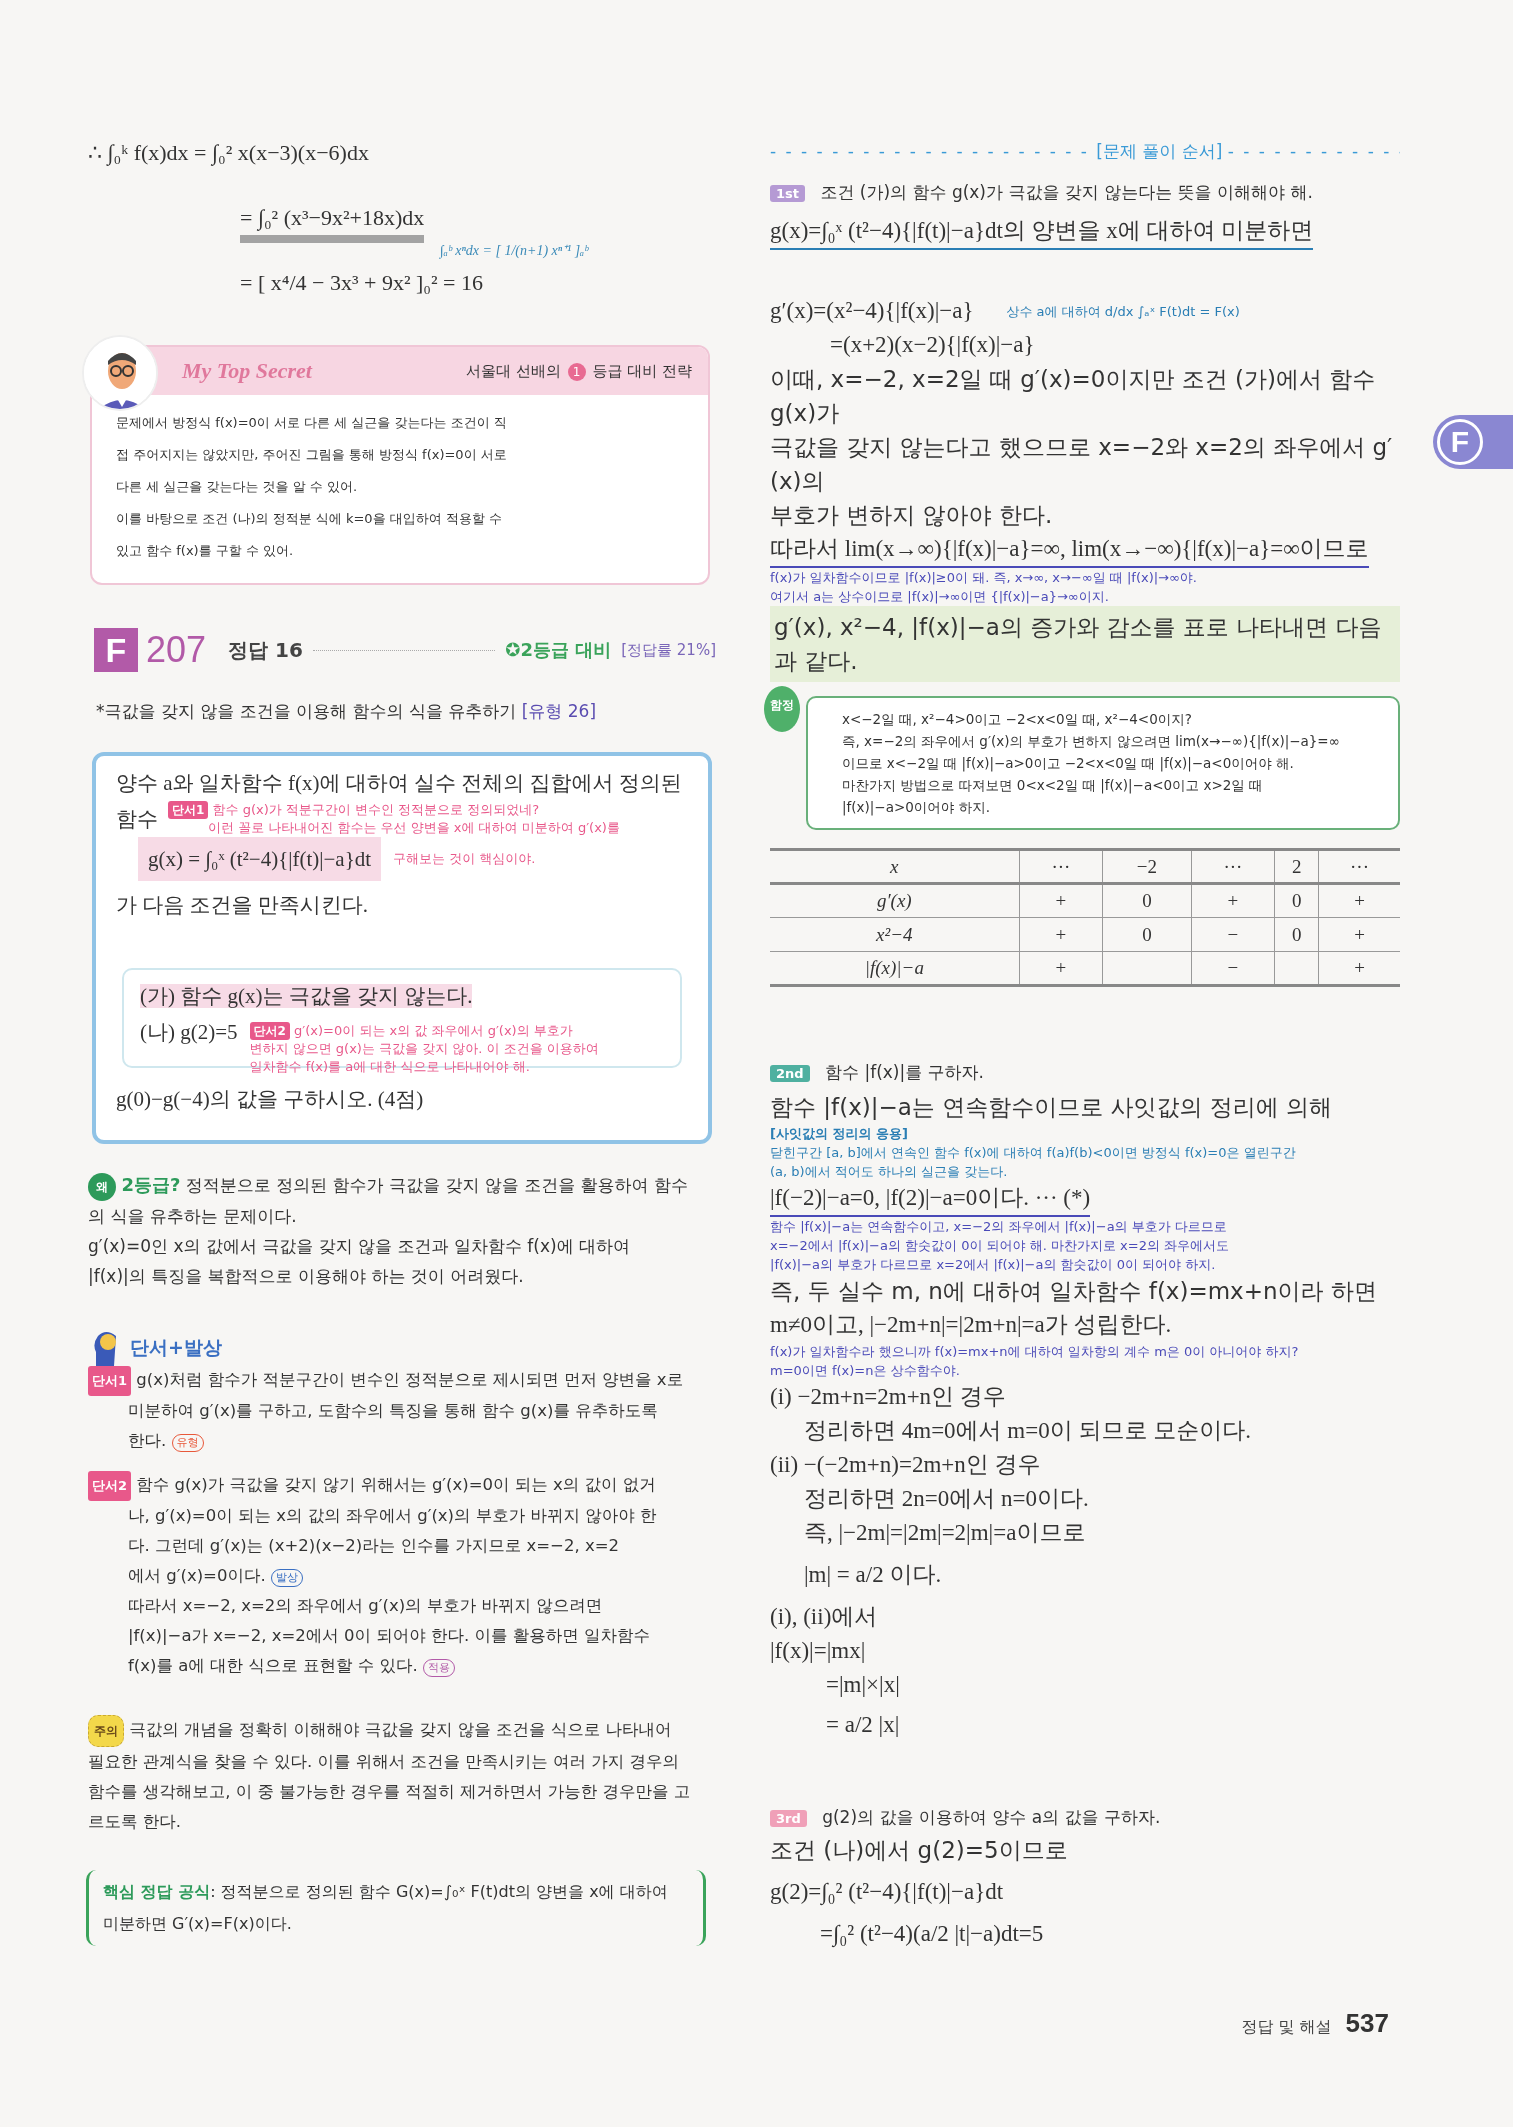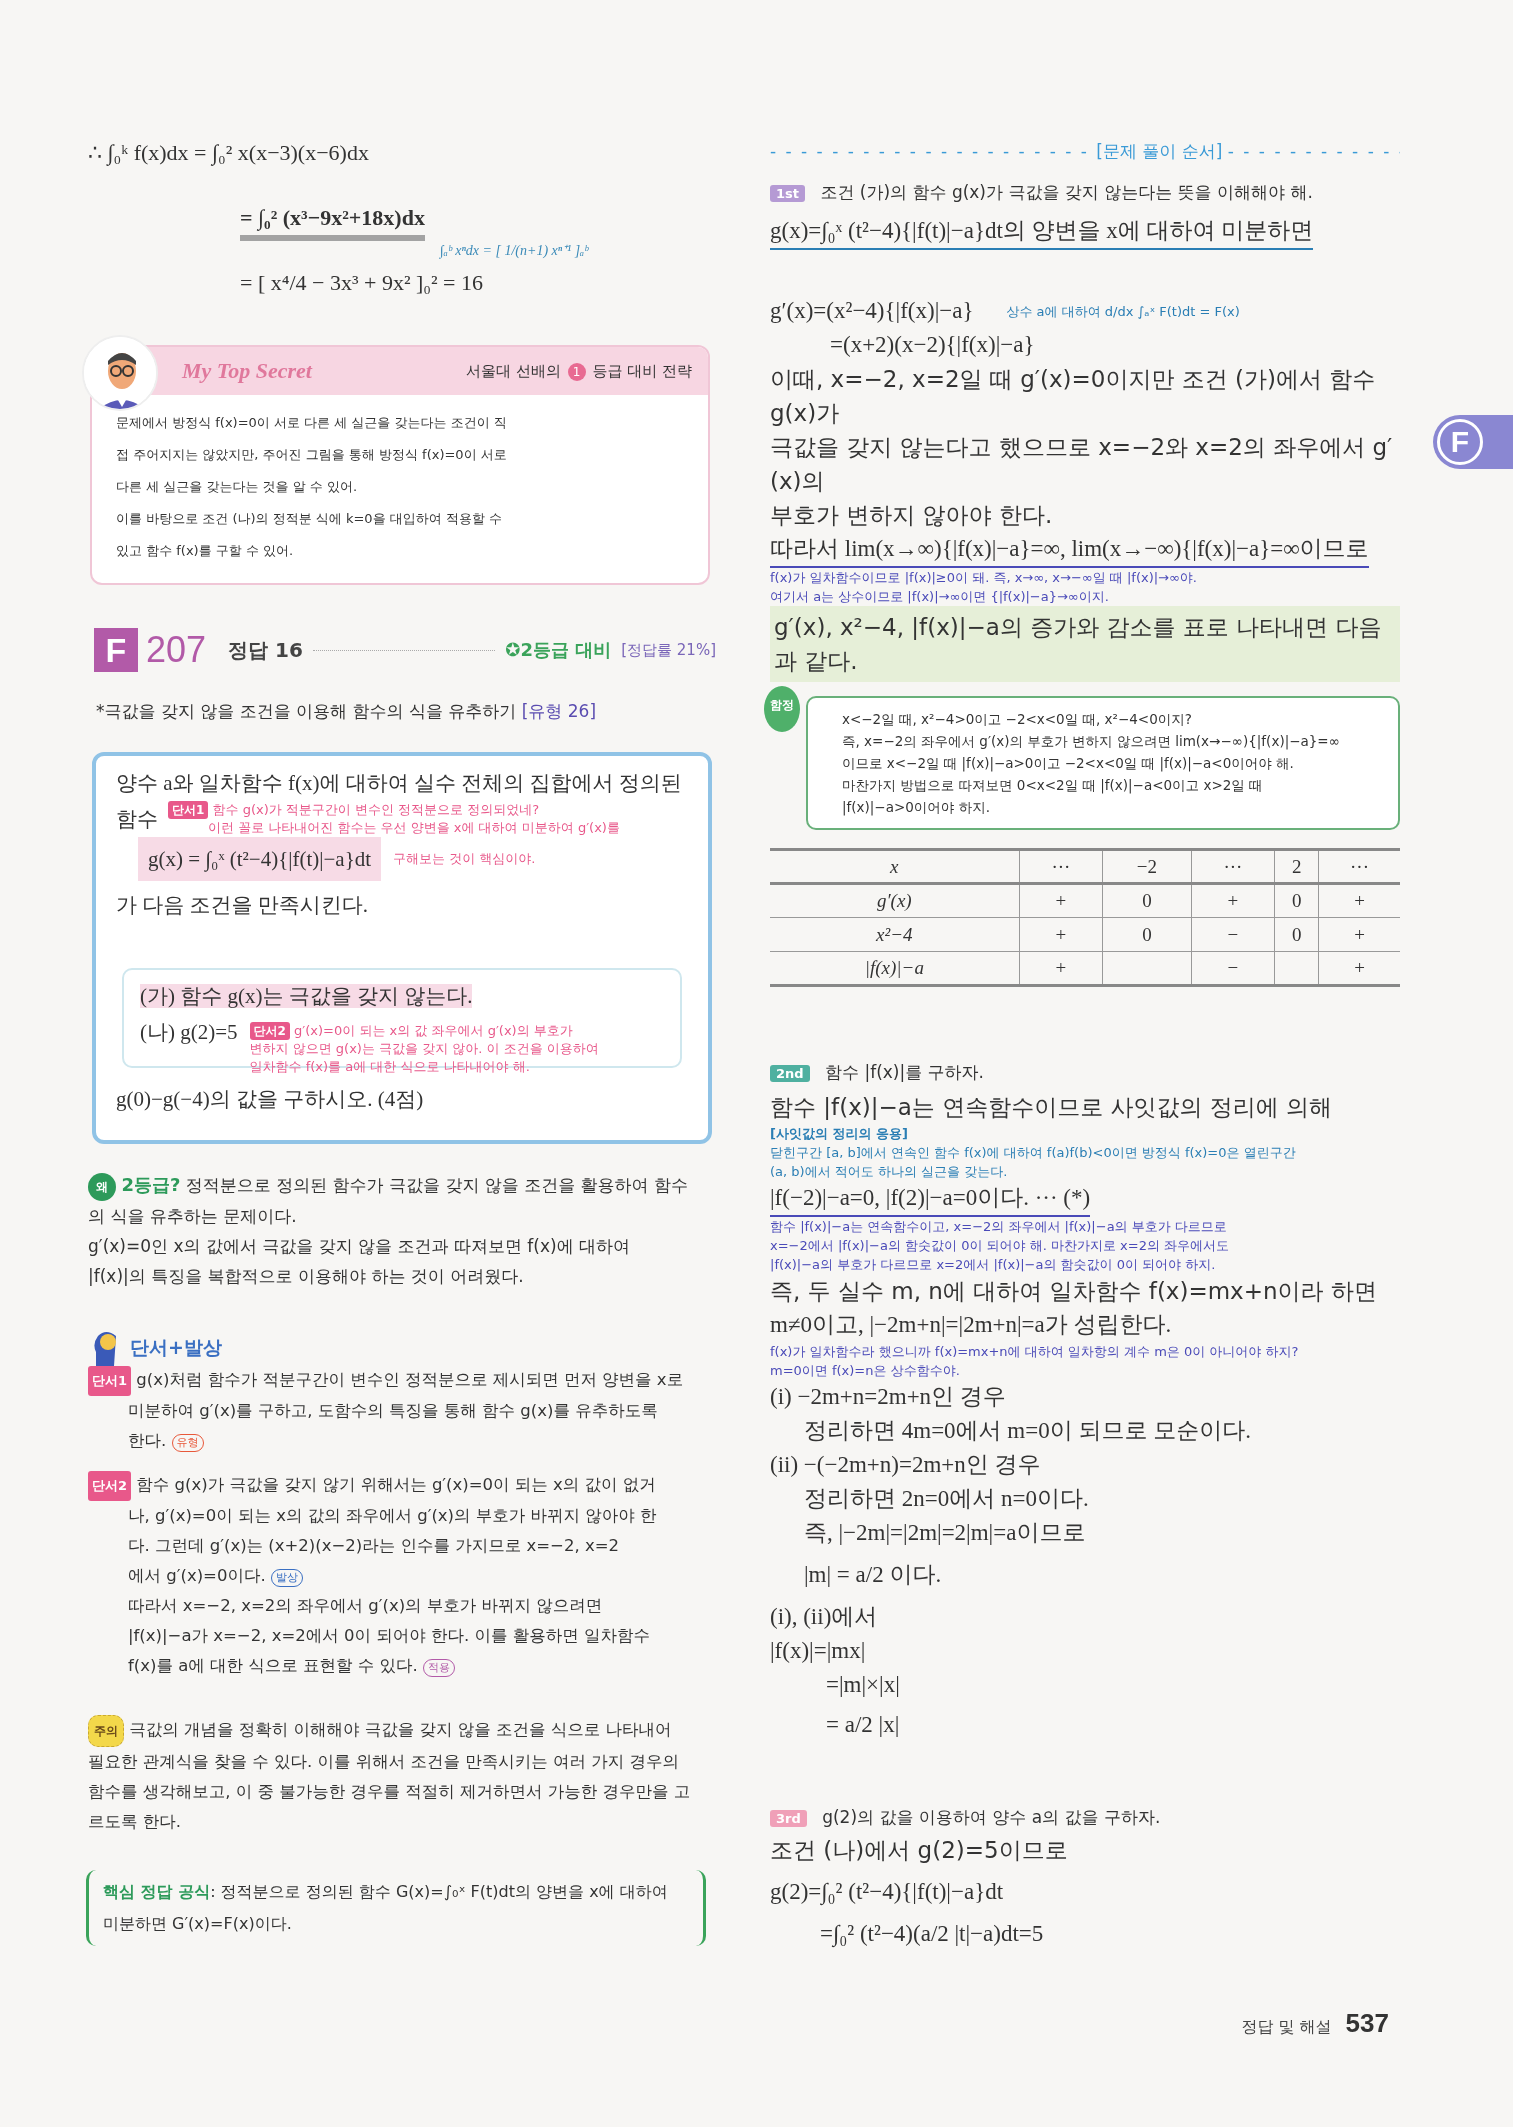--- a/index.html
+++ b/index.html
@@ -61,21 +61,21 @@
   .side-tab .circ { position: absolute; left: 4px; top: 4px; width: 46px; height: 46px; border-radius: 50%; border: 3px solid #fff; color: #fff; font-size: 30px; font-weight: bold; text-align: center; line-height: 40px; font-family: "Liberation Sans", sans-serif; }
   .footer { position: absolute; right: 124px; top: 2008px; display: flex; align-items: baseline; gap: 14px; }
   .footer-label { font-size: 16px; color: #444; }
   .footer-num { font-size: 26px; font-weight: bold; color: #333; font-family: "Liberation Sans", sans-serif; }
 </style>
 </head>
 <body>
 
 <div>
   <div class="abs eq-line" style="left:88px;top:135px;">∴ ∫₀ᵏ f(x)dx = ∫₀² x(x−3)(x−6)dx</div>
-  <div class="abs eq-line" style="left:240px;top:200px;border-bottom:6px solid #a3a3a3;font-weight:bold;">= ∫₀² (x³−9x²+18x)dx</div>
+  <div class="abs eq-line" style="left:240px;top:200px;border-bottom:8px solid #a3a3a3;">= ∫₀² (x³−9x²+18x)dx</div>
   <div class="abs note-blue" style="left:440px;top:240px;">∫ₐᵇ xⁿdx = [ 1/(n+1) xⁿ⁺¹ ]ₐᵇ</div>
   <div class="abs eq-line" style="left:240px;top:265px;">= [ x⁴/4 − 3x³ + 9x² ]₀² = 16</div>
 
   <div class="secret-box">
     <div class="avatar">
       <svg width="76" height="76" viewBox="0 0 76 76">
         <rect x="0" y="0" width="76" height="76" fill="#fff"></rect>
         <path d="M10 76 Q38 50 66 76 Z" fill="#5a5ab8"></path>
         <path d="M30 56 L38 70 L46 56 Z" fill="#fff"></path>
         <ellipse cx="38" cy="34" rx="14" ry="18" fill="#f0a878"></ellipse>
@@ -144,21 +144,21 @@
       </div>
     </div>
     <div class="problem-text" style="position:absolute;left:20px;top:325px;">g(0)−g(−4)의 값을 구하시오. (4점)</div>
   </div>
 
   <div class="why">
     <span class="why-badge">왜</span>
     <span class="why-title">2등급?</span>
     <span>정적분으로 정의된 함수가 극값을 갖지 않을 조건을 활용하여 함수</span>
     <div>의 식을 유추하는 문제이다.</div>
-    <div>g′(x)=0인 x의 값에서 극값을 갖지 않을 조건과 따져보면 f(x)에 대하여</div>
+    <div>g′(x)=0인 x의 값에서 극값을 갖지 않을 조건과 일차함수 f(x)에 대하여</div>
     <div>|f(x)|의 특징을 복합적으로 이용해야 하는 것이 어려웠다.</div>
   </div>
 
   <div class="hint-head">
     <svg width="32" height="36" viewBox="0 0 32 36">
       <path d="M6 36 L6 22 Q2 14 8 6 Q16 -2 26 6 L24 36 Z" fill="#3a5ab8"></path>
       <circle cx="18" cy="12" r="8" fill="#f3c54a"></circle>
     </svg>
     <span class="hint-title">단서+발상</span>
   </div>

